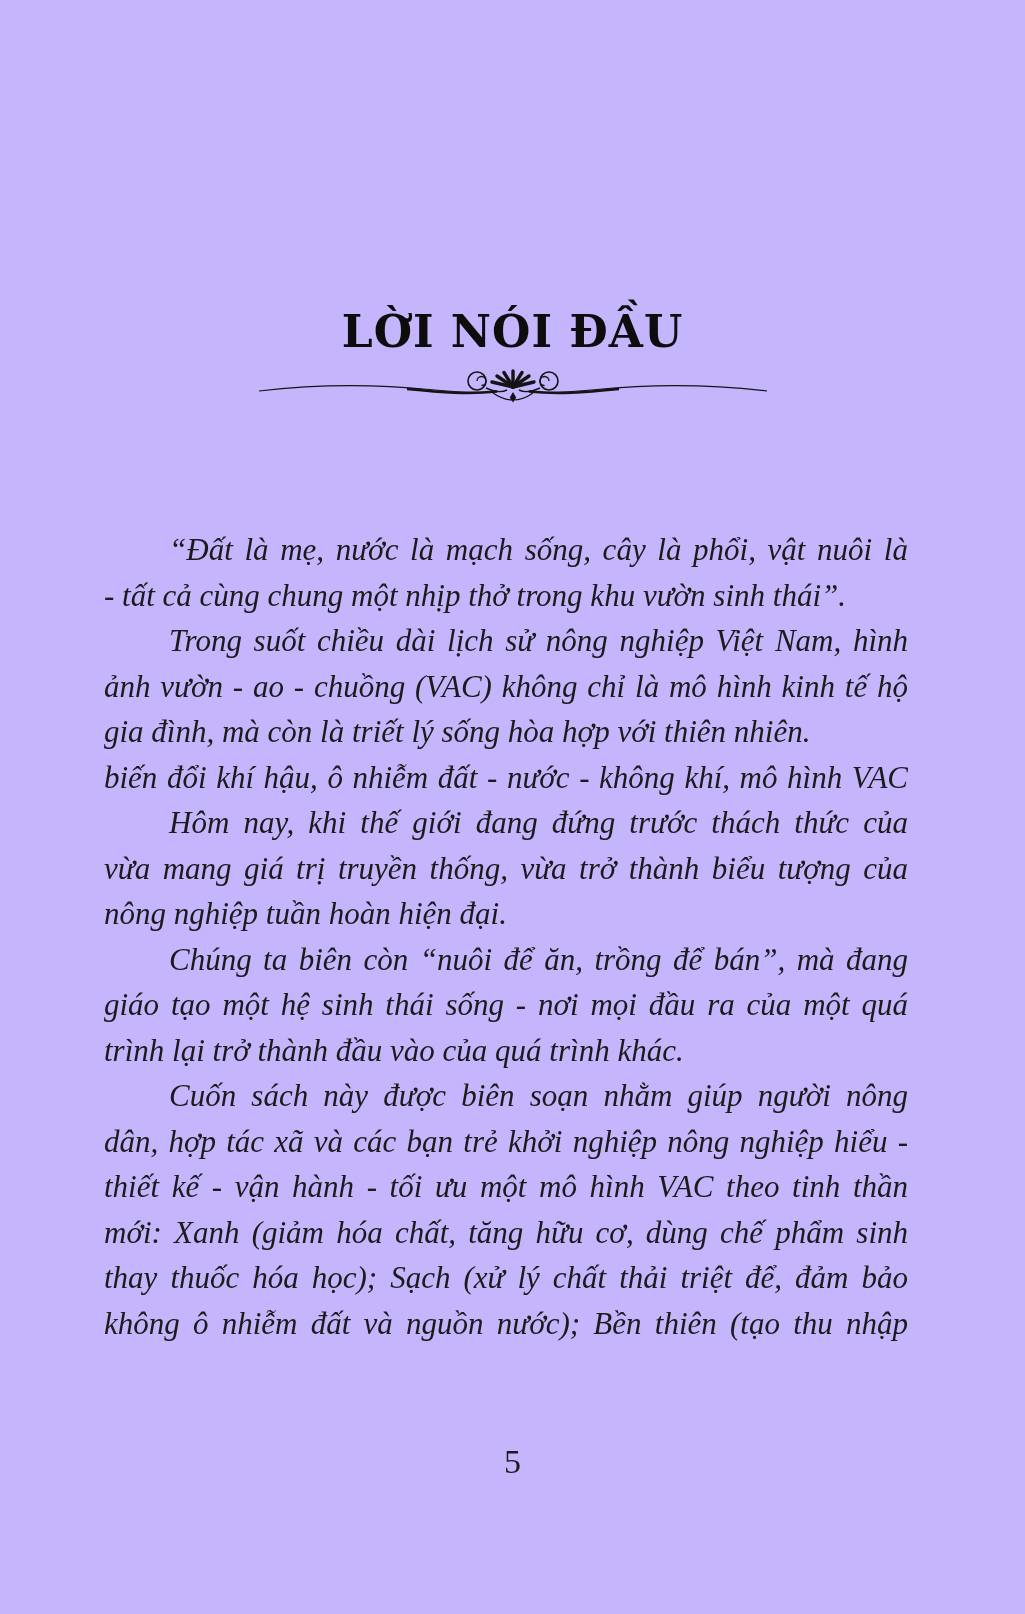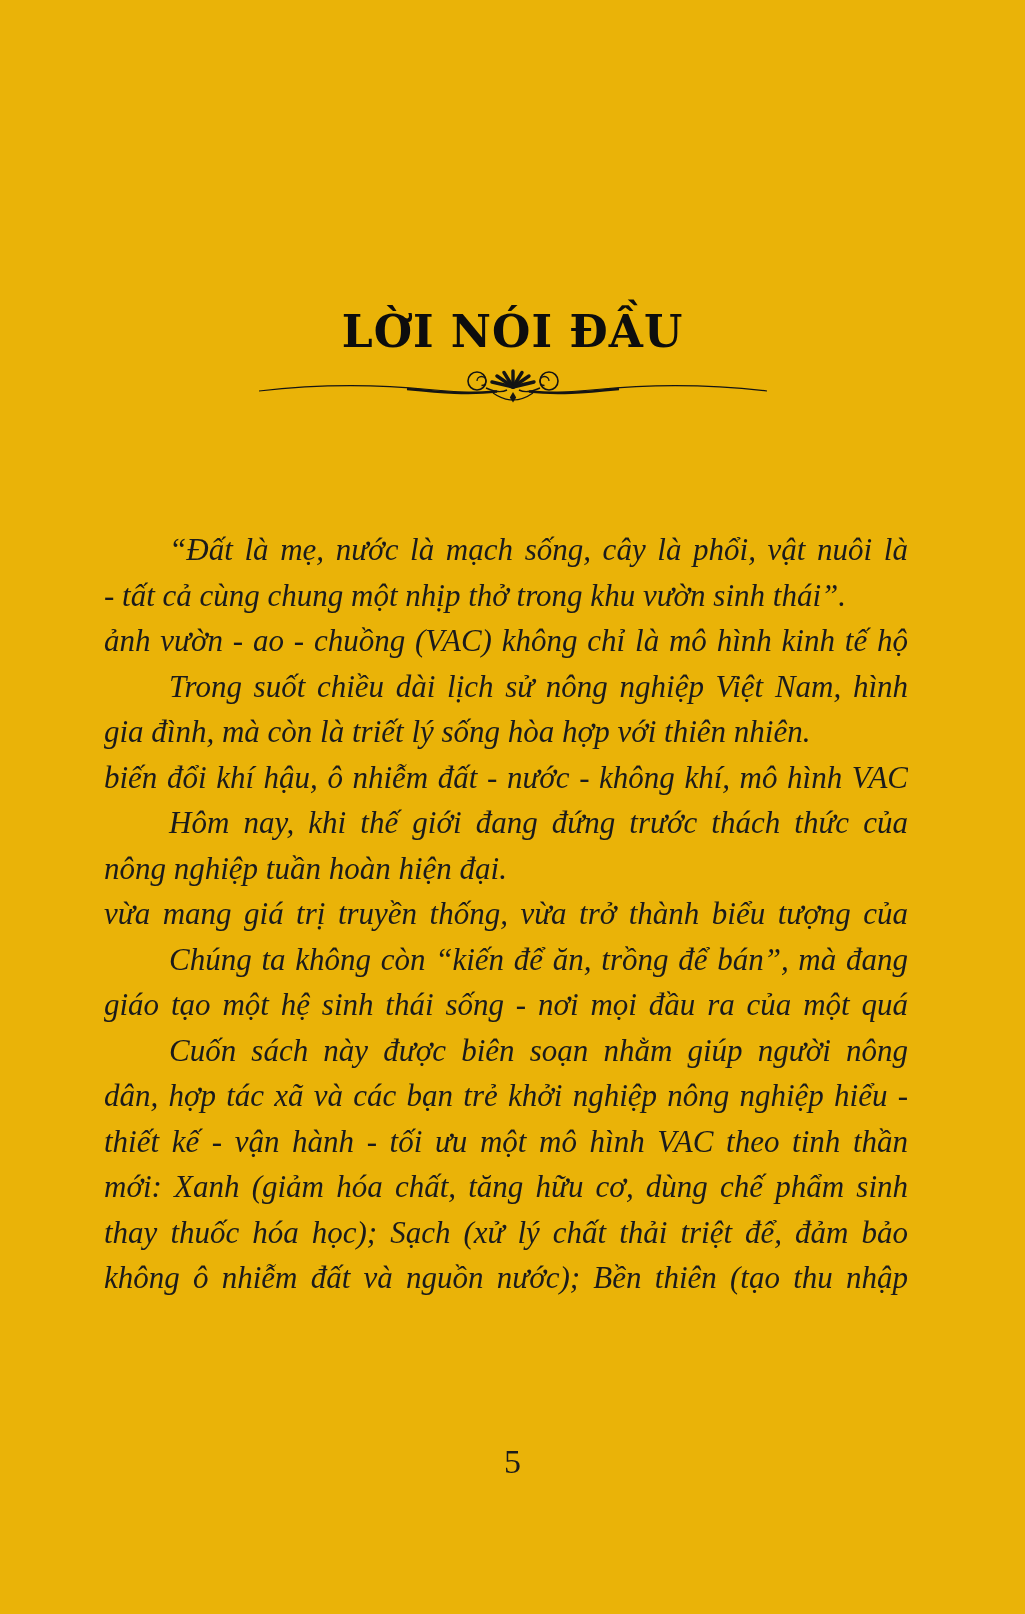--- a/index.html
+++ b/index.html
@@ -5,21 +5,21 @@
   html, body {
     margin: 0;
     padding: 0;
     background: #e8e8e8;
   }
   .page {
     position: relative;
     width: 1025px;
     height: 1614px;
     margin: 0 auto;
-    background: #eab308;
+    background: #c4b5fd;
     overflow: hidden;
     font-family: "DejaVu Serif", "Liberation Serif", serif;
     color: #1a1a1a;
   }
   .title {
     position: absolute;
     top: 306px;
     left: 0;
     width: 100%;
     margin: 0;
@@ -109,29 +109,30 @@
         <line x1="256" y1="21" x2="277" y2="16"></line>
       </g>
 
       <path d="M256,26 l3.2,5.5 l-3.2,5 l-3.2,-5 z" fill="#141414"></path>
     </svg>
   </div>
 
   <div class="body-text" id="body-text">
       <div class="line indent">“Đất là mẹ, nước là mạch sống, cây là phổi, vật nuôi là bạn</div>
       <div class="line end">- tất cả cùng chung một nhịp thở trong khu vườn sinh thái”.</div>
+      <div class="line indent">Trong suốt chiều dài lịch sử nông nghiệp Việt Nam, hình</div>
       <div class="line">ảnh vườn - ao - chuồng (VAC) không chỉ là mô hình kinh tế hộ</div>
-      <div class="line indent">Trong suốt chiều dài lịch sử nông nghiệp Việt Nam, hình</div>
       <div class="line end">gia đình, mà còn là triết lý sống hòa hợp với thiên nhiên.</div>
       <div class="line">biến đổi khí hậu, ô nhiễm đất - nước - không khí, mô hình VAC</div>
       <div class="line indent">Hôm nay, khi thế giới đang đứng trước thách thức của</div>
+      <div class="line">vừa mang giá trị truyền thống, vừa trở thành biểu tượng của</div>
       <div class="line end">nông nghiệp tuần hoàn hiện đại.</div>
-      <div class="line">vừa mang giá trị truyền thống, vừa trở thành biểu tượng của</div>
-      <div class="line indent">Chúng ta không còn “kiến để ăn, trồng để bán”, mà đang</div>
+      <div class="line indent">Chúng ta biên còn “nuôi để ăn, trồng để bán”, mà đang</div>
       <div class="line">giáo tạo một hệ sinh thái sống - nơi mọi đầu ra của một quá</div>
+      <div class="line end">trình lại trở thành đầu vào của quá trình khác.</div>
       <div class="line indent">Cuốn sách này được biên soạn nhằm giúp người nông</div>
       <div class="line">dân, hợp tác xã và các bạn trẻ khởi nghiệp nông nghiệp hiểu -</div>
       <div class="line">thiết kế - vận hành - tối ưu một mô hình VAC theo tinh thần</div>
       <div class="line">mới: Xanh (giảm hóa chất, tăng hữu cơ, dùng chế phẩm sinh học</div>
       <div class="line">thay thuốc hóa học); Sạch (xử lý chất thải triệt để, đảm bảo</div>
       <div class="line">không ô nhiễm đất và nguồn nước); Bền thiên (tạo thu nhập</div>
     </div>
 
   <div class="page-number">5</div>
 

